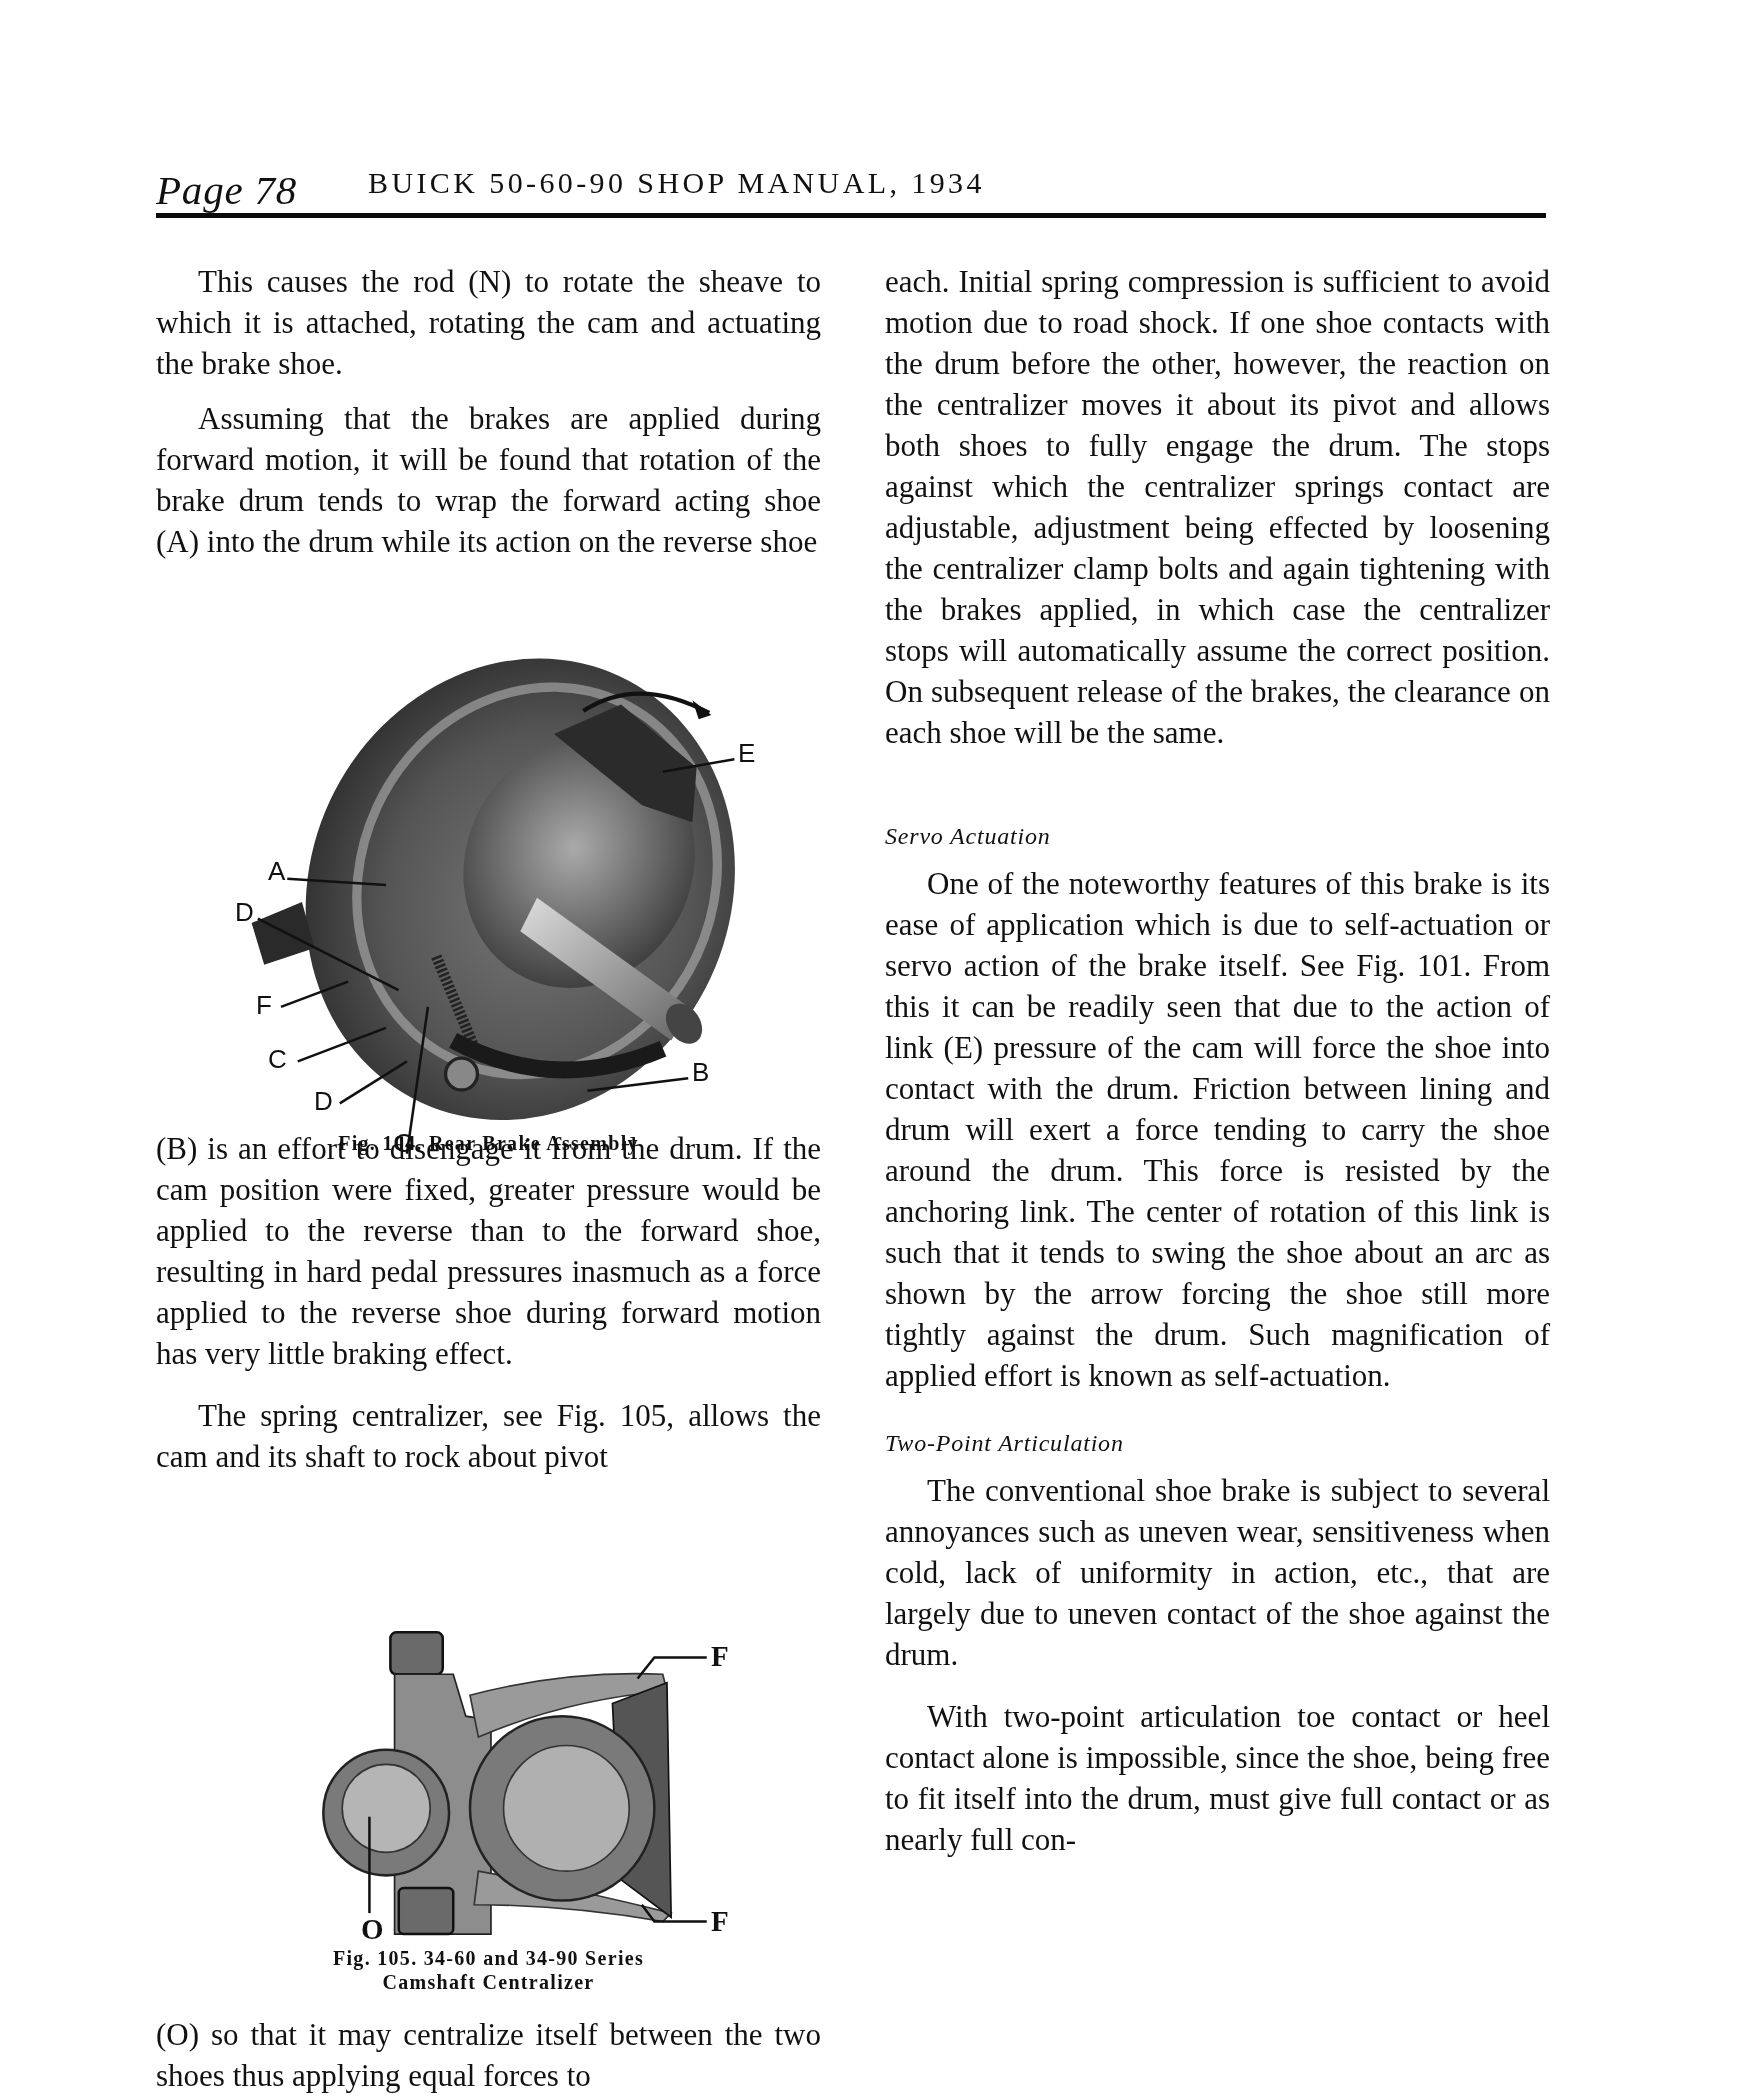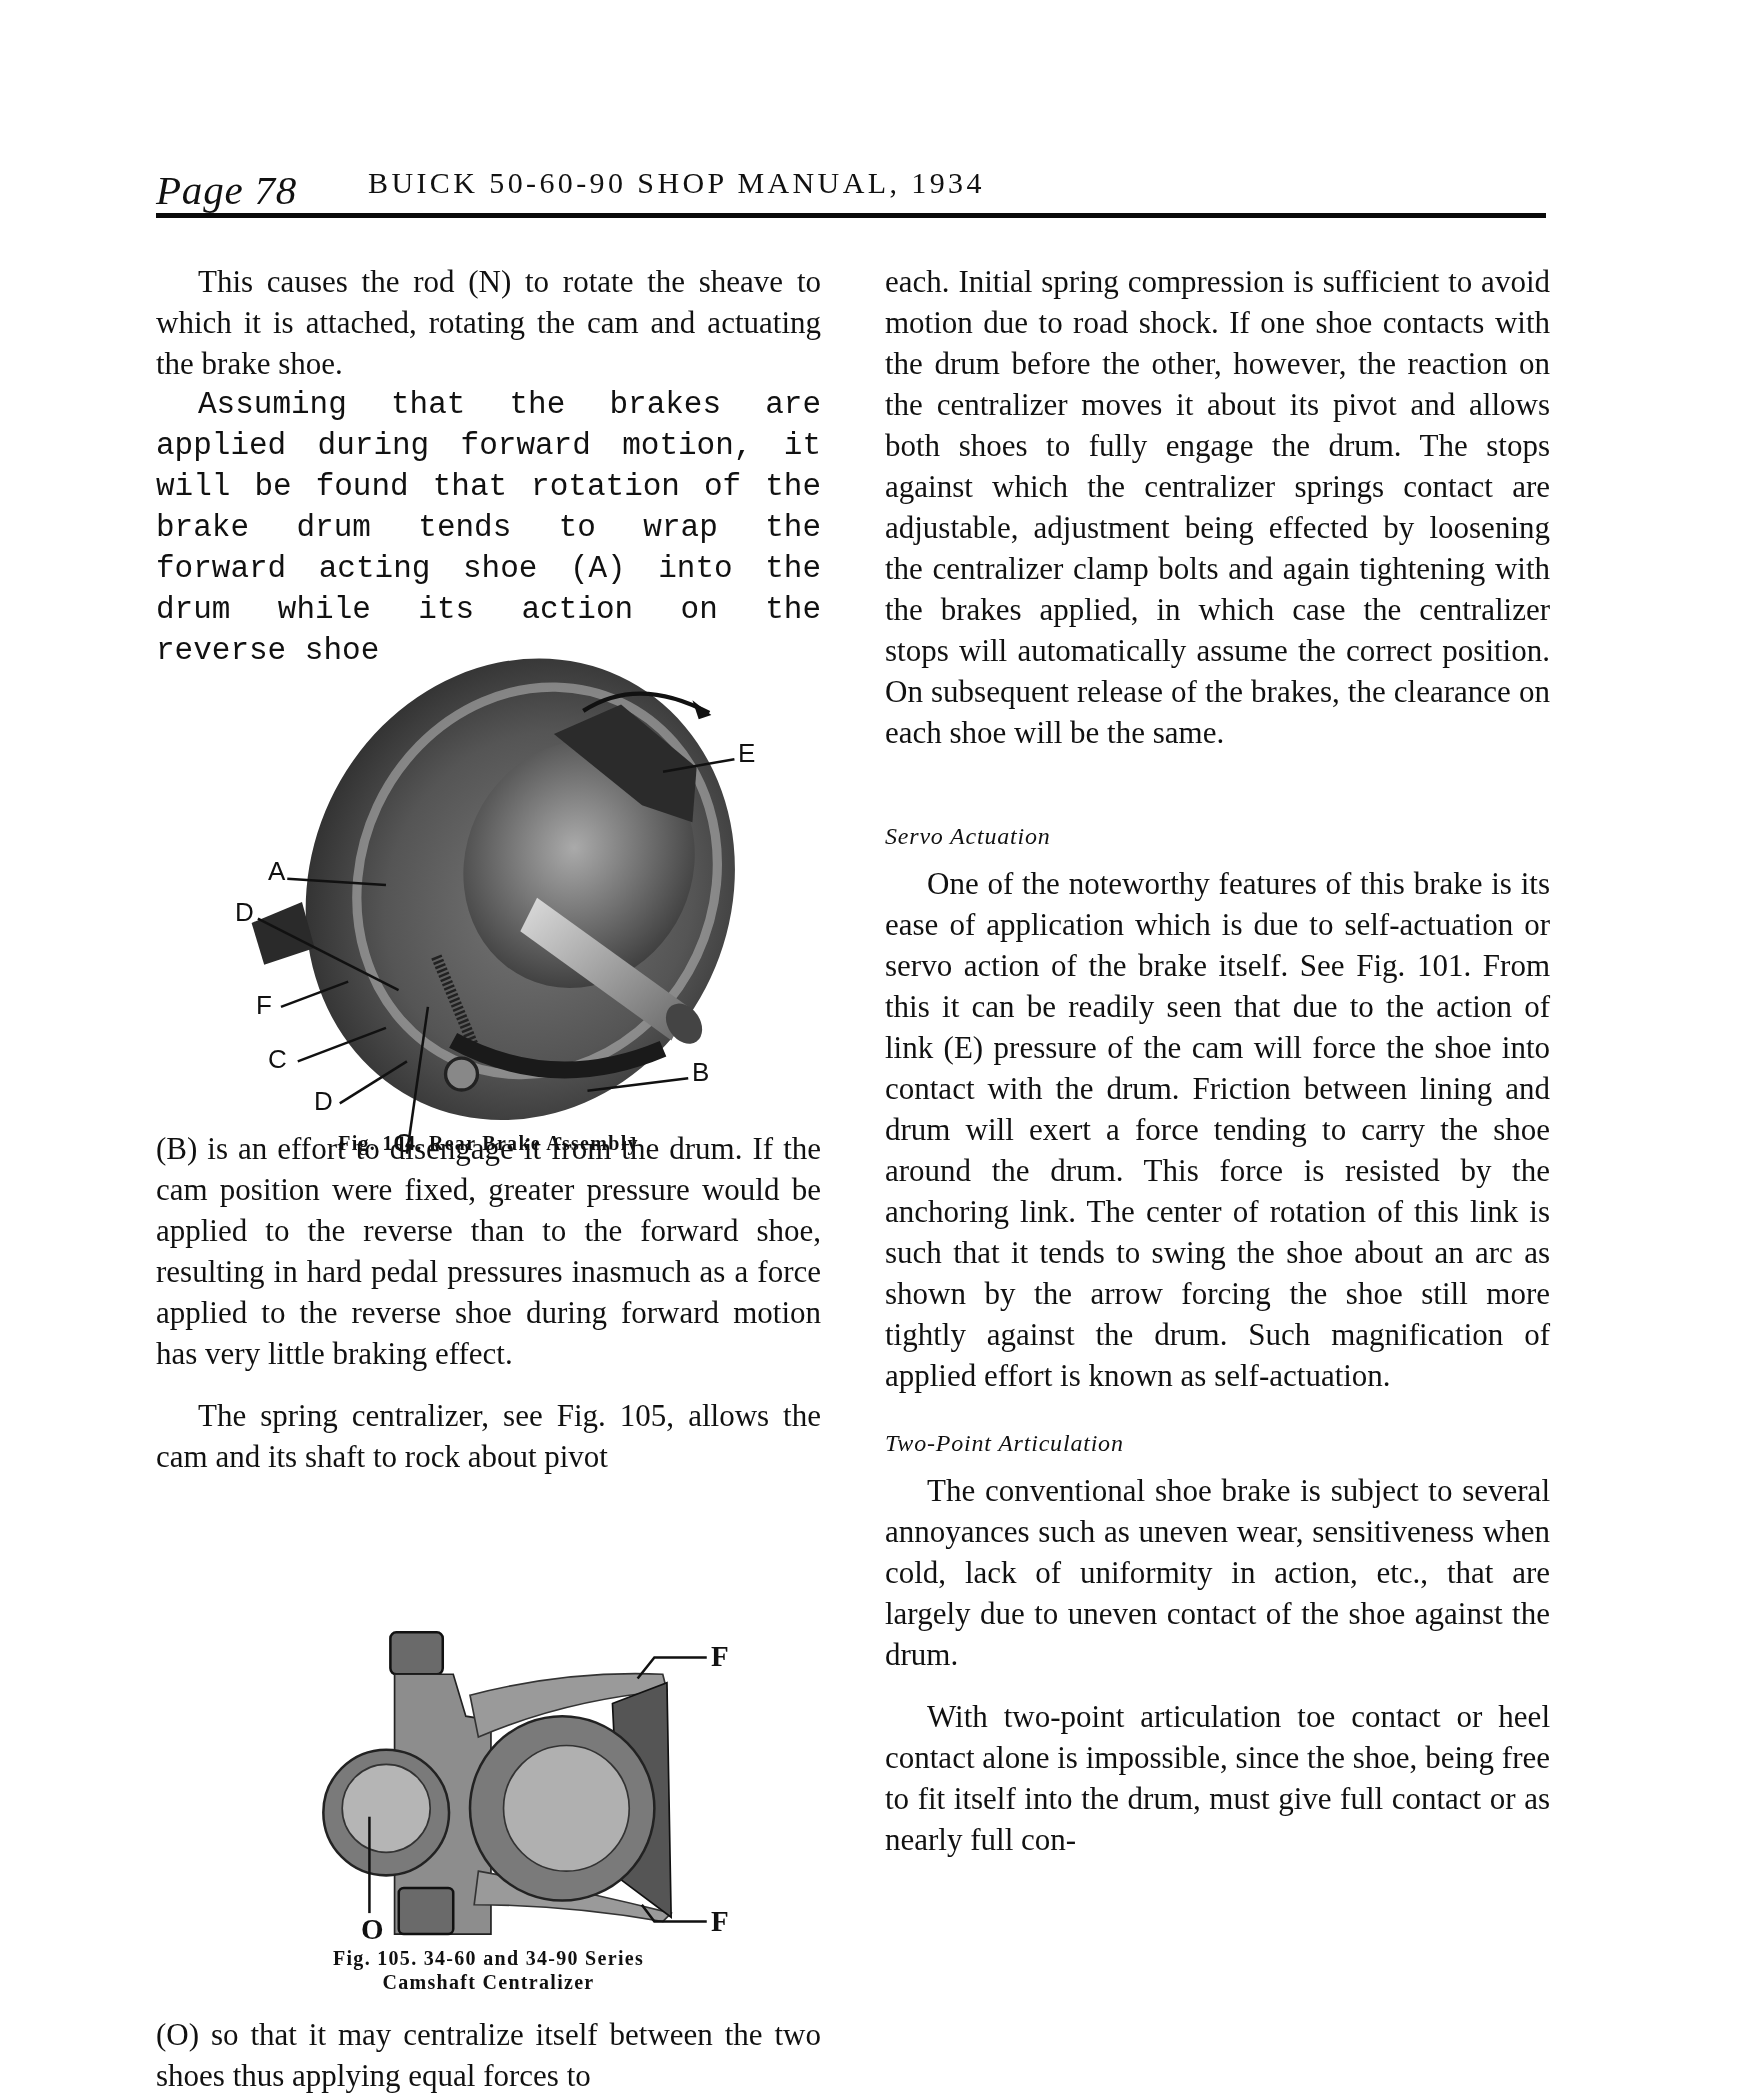--- a/index.html
+++ b/index.html
@@ -23,21 +23,21 @@
 <body>
 
 <div class="header">
   <span class="page-no">Page 78</span>
   <span class="running-title">BUICK 50-60-90 SHOP MANUAL, 1934</span>
 </div>
 <div class="rule"></div>
 
 <div class="col left" style="top:261px;">
   <p>This causes the rod (N) to rotate the sheave to which it is attached, rotating the cam and actuating the brake shoe.</p>
-  <p style="margin-top:0;font-family:Liberation Mono, monospace;">Assuming that the brakes are applied during forward motion, it will be found that rotation of the brake drum tends to wrap the forward acting shoe (A) into the drum while its action on the reverse shoe</p>
+  <p style="margin-top:14px;">Assuming that the brakes are applied during forward motion, it will be found that rotation of the brake drum tends to wrap the forward acting shoe (A) into the drum while its action on the reverse shoe</p>
 </div>
 
 <div class="figure" style="left:218px; top:629px; width:571px; height:529px;">
   <svg width="571" height="529" viewBox="0 0 1360 1260">
     <defs>
       <radialGradient id="drum" cx="0.55" cy="0.5" r="0.6">
         <stop offset="0" stop-color="#777"></stop>
         <stop offset="0.6" stop-color="#555"></stop>
         <stop offset="1" stop-color="#2a2a2a"></stop>
       </radialGradient>

